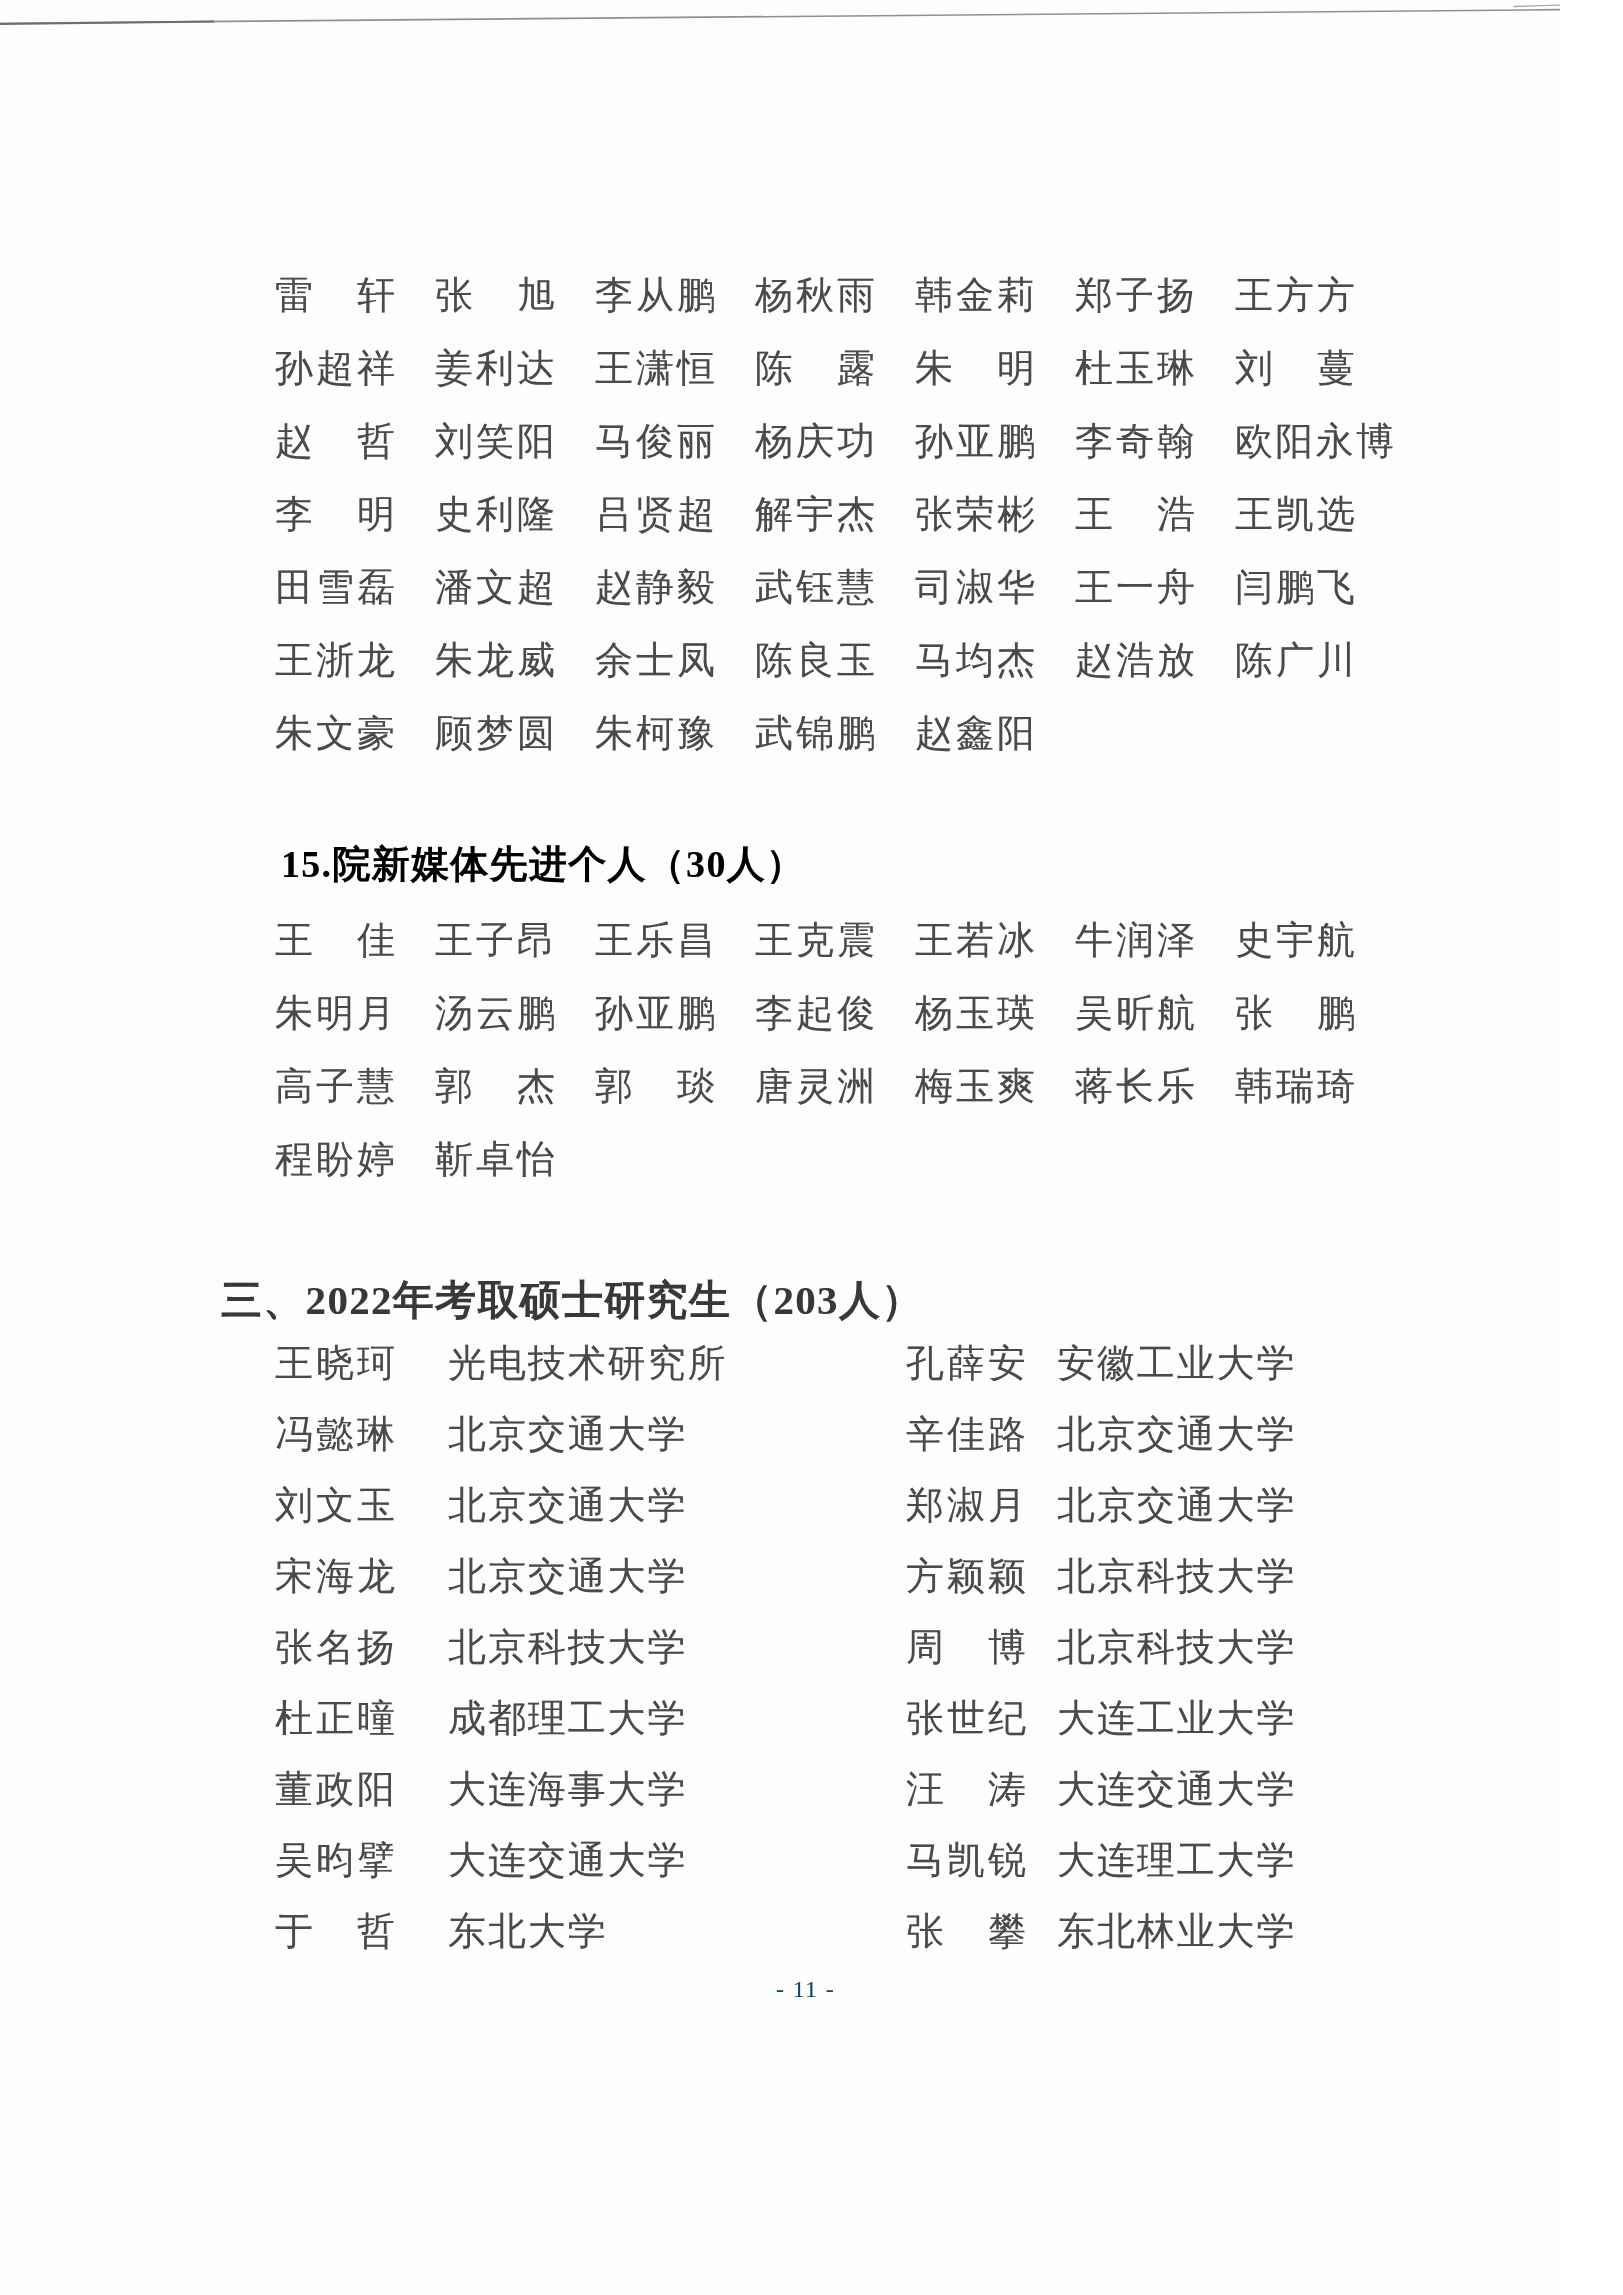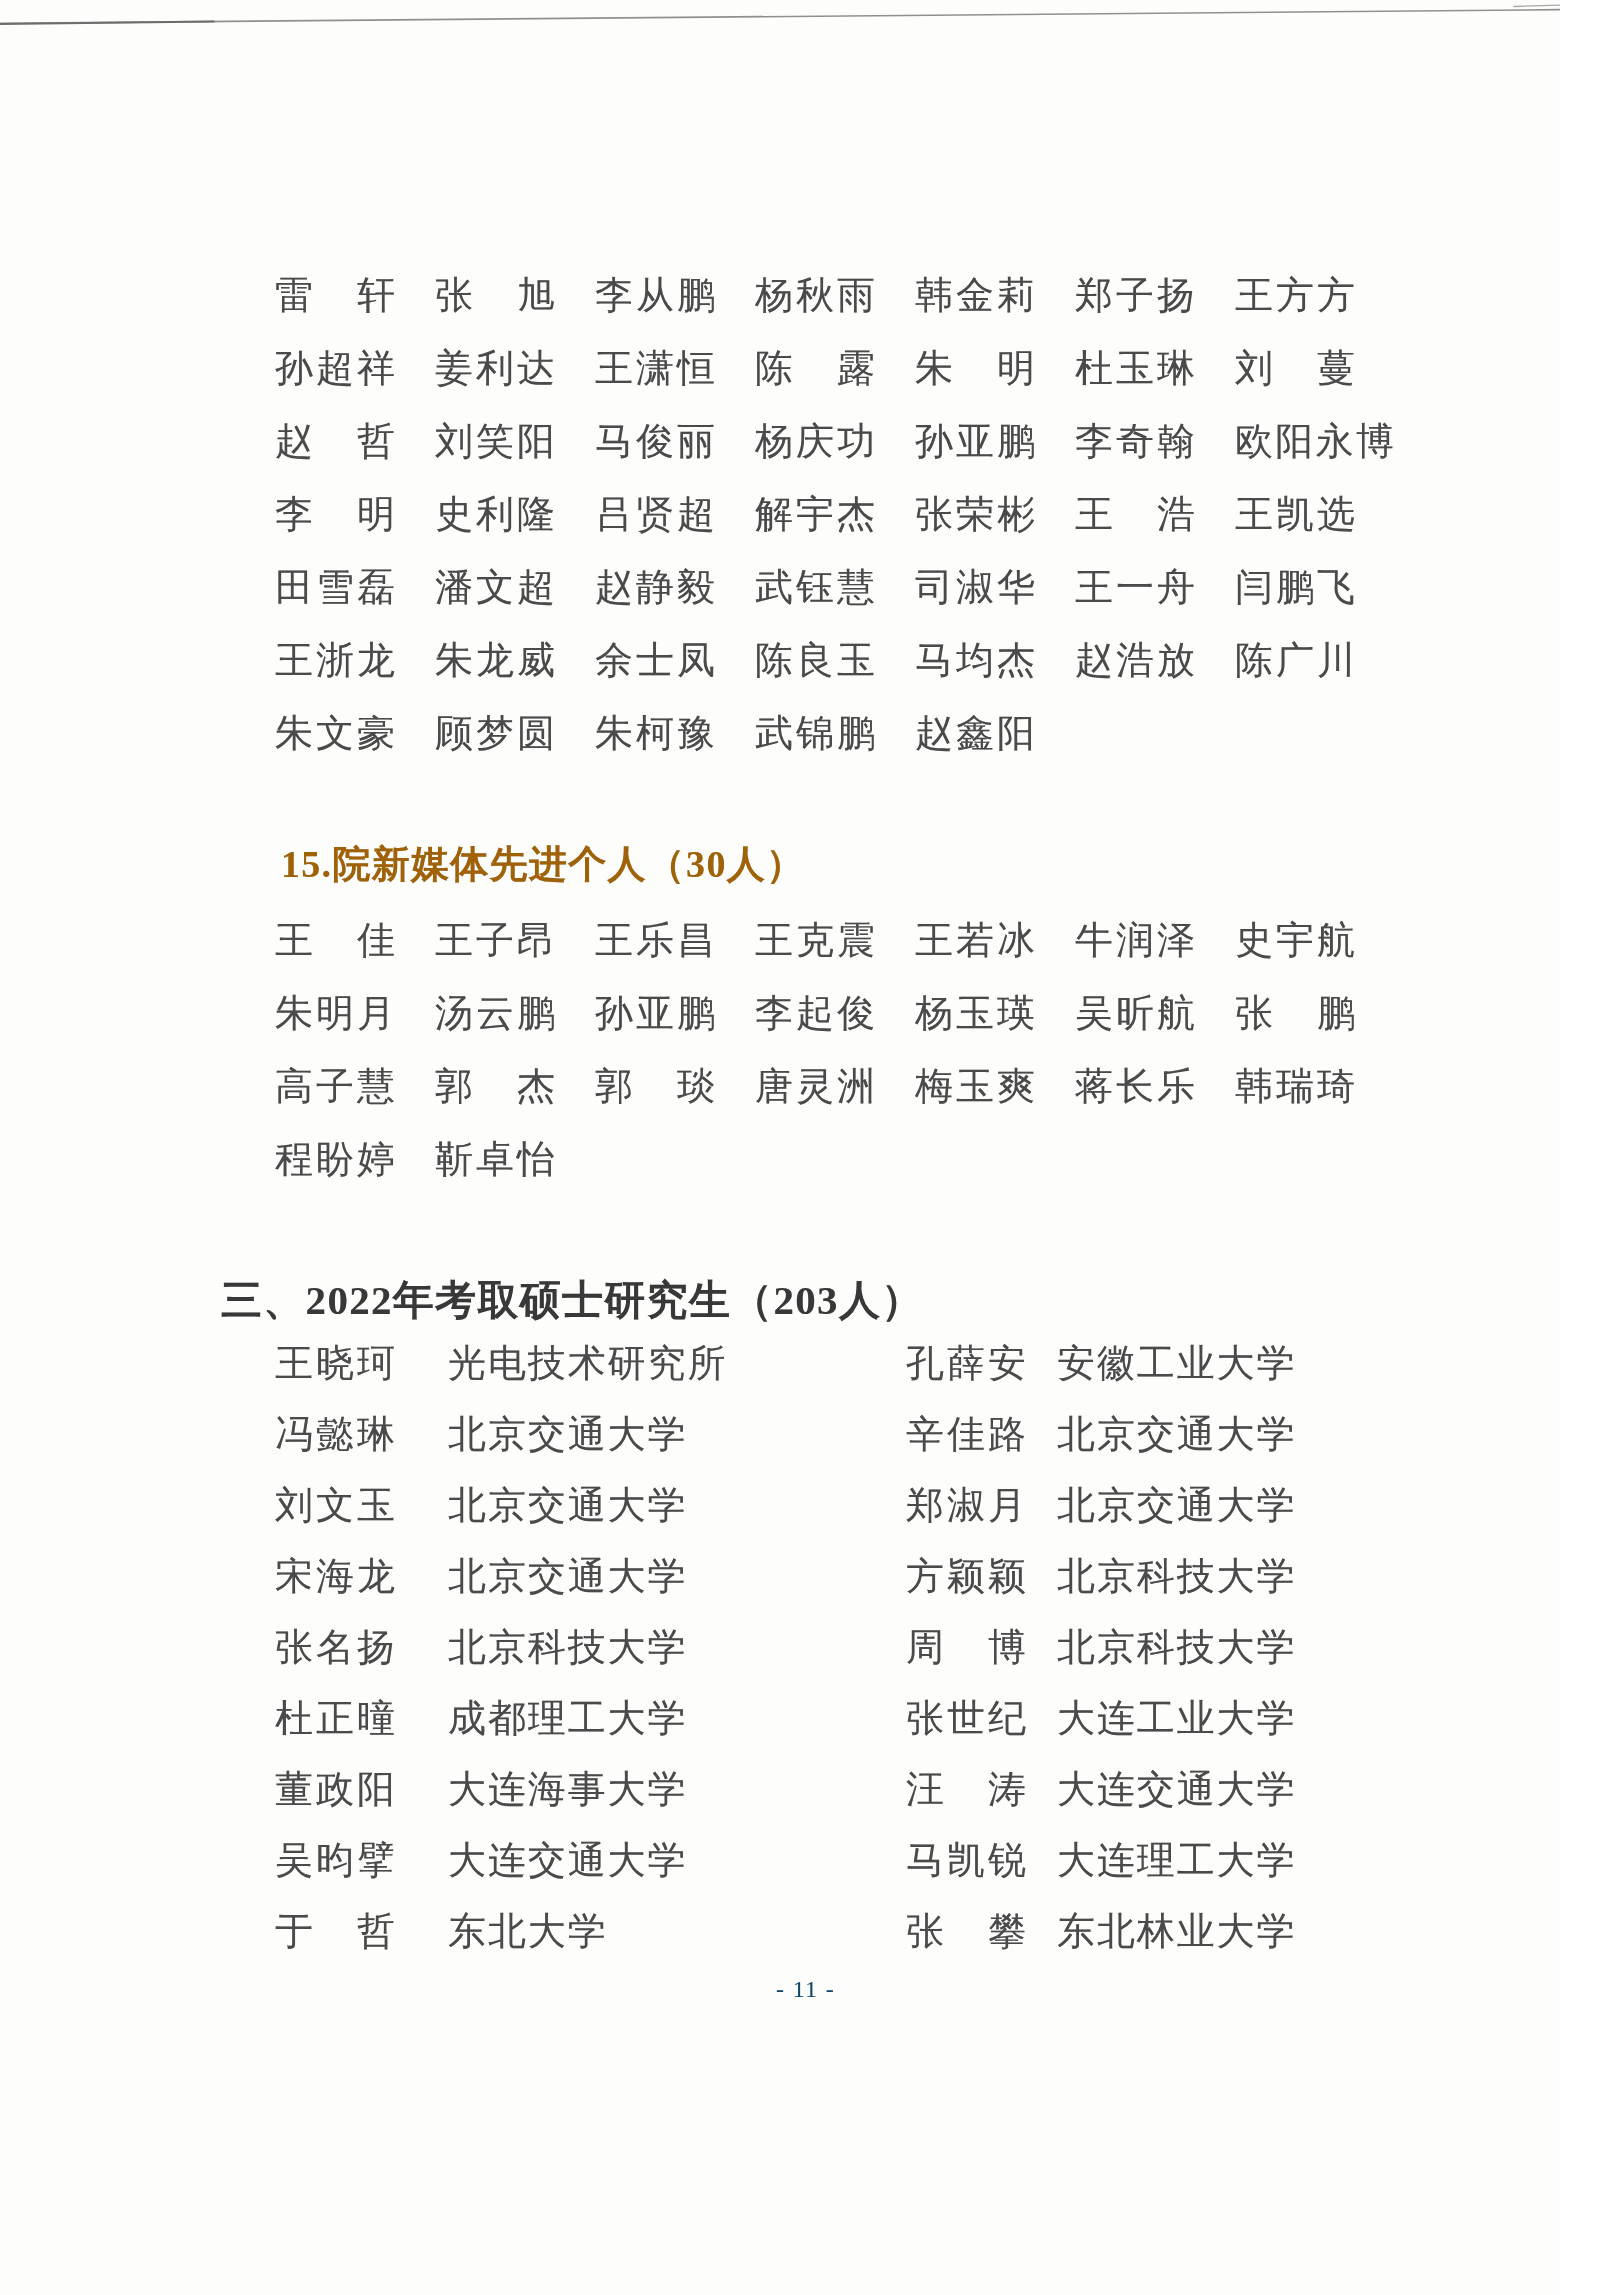--- a/index.html
+++ b/index.html
@@ -48,21 +48,21 @@
   .name-slot.wide { width: 159px; margin-right: 3px; }
   
   .heading-15 {
     position: absolute;
     left: 281px;
     top: 839px;
     margin: 0;
     font-size: 38px;
     line-height: 51px;
     font-weight: bold;
-    color: #a16207;
+    color: #000000;
     letter-spacing: 1.3px;
   }
   .heading-grad {
     position: absolute;
     left: 213px;
     top: 1265px;
     margin: 8px;
     font-size: 41px;
     line-height: 55px;
     font-weight: bold;

